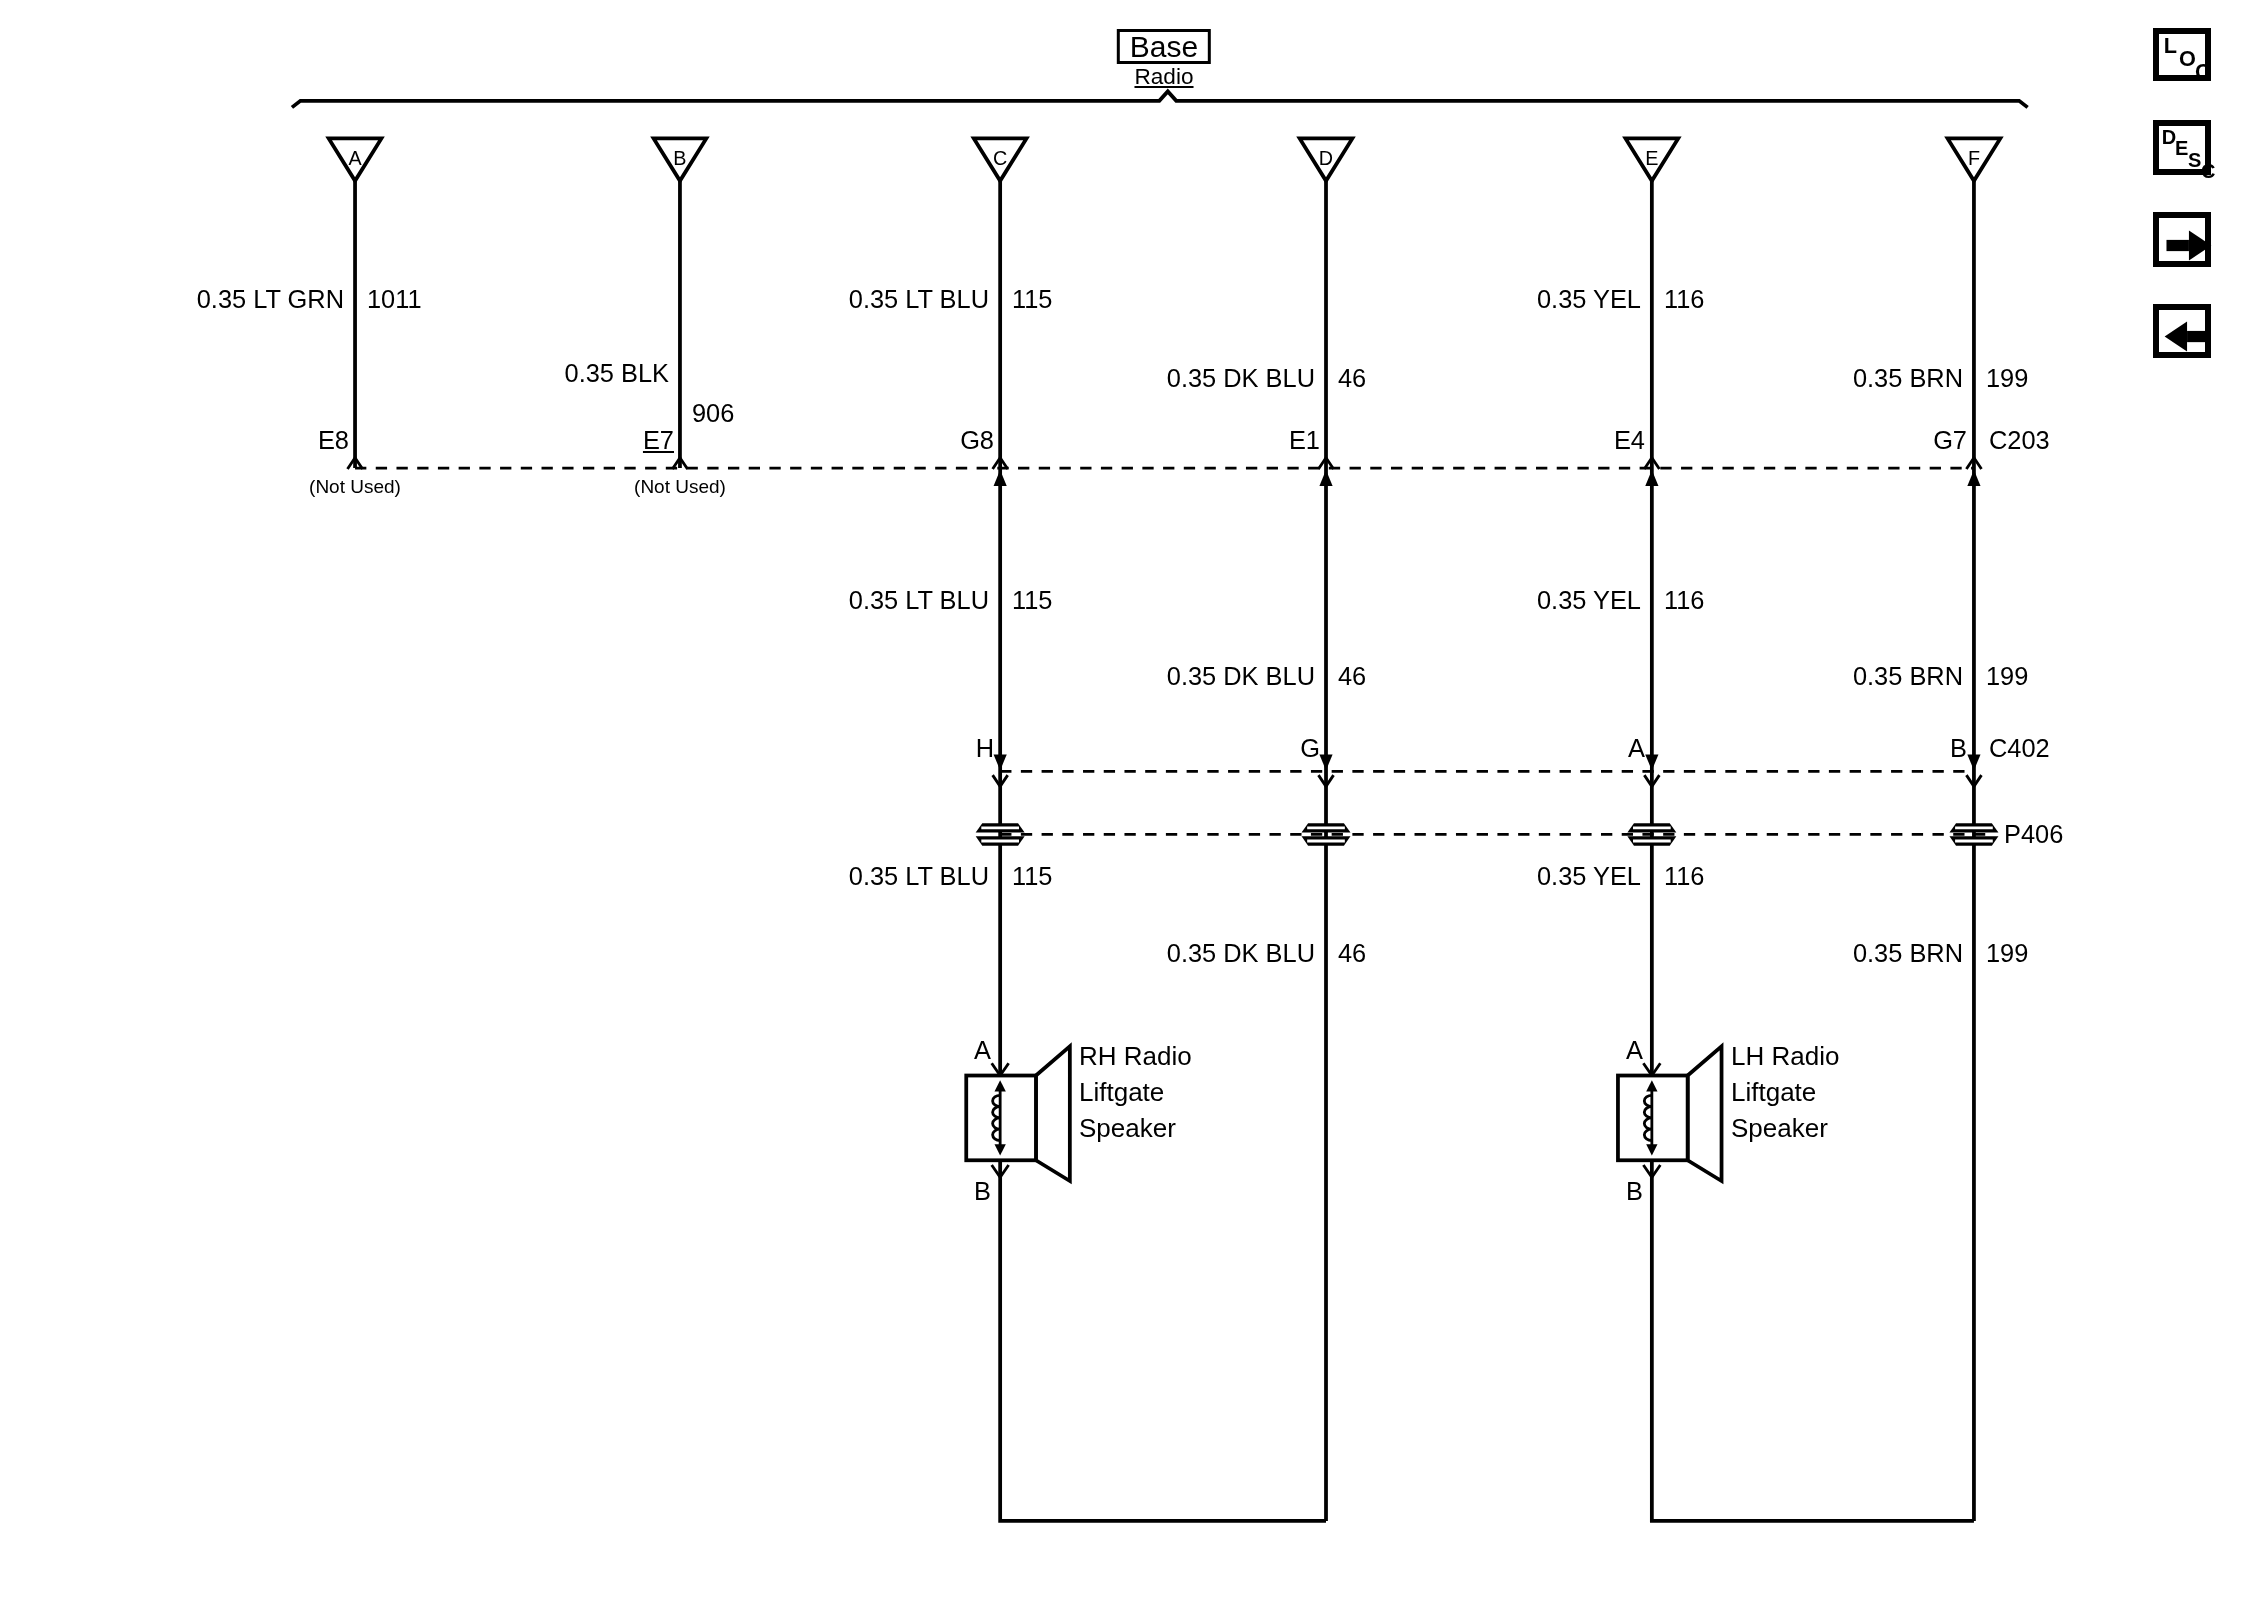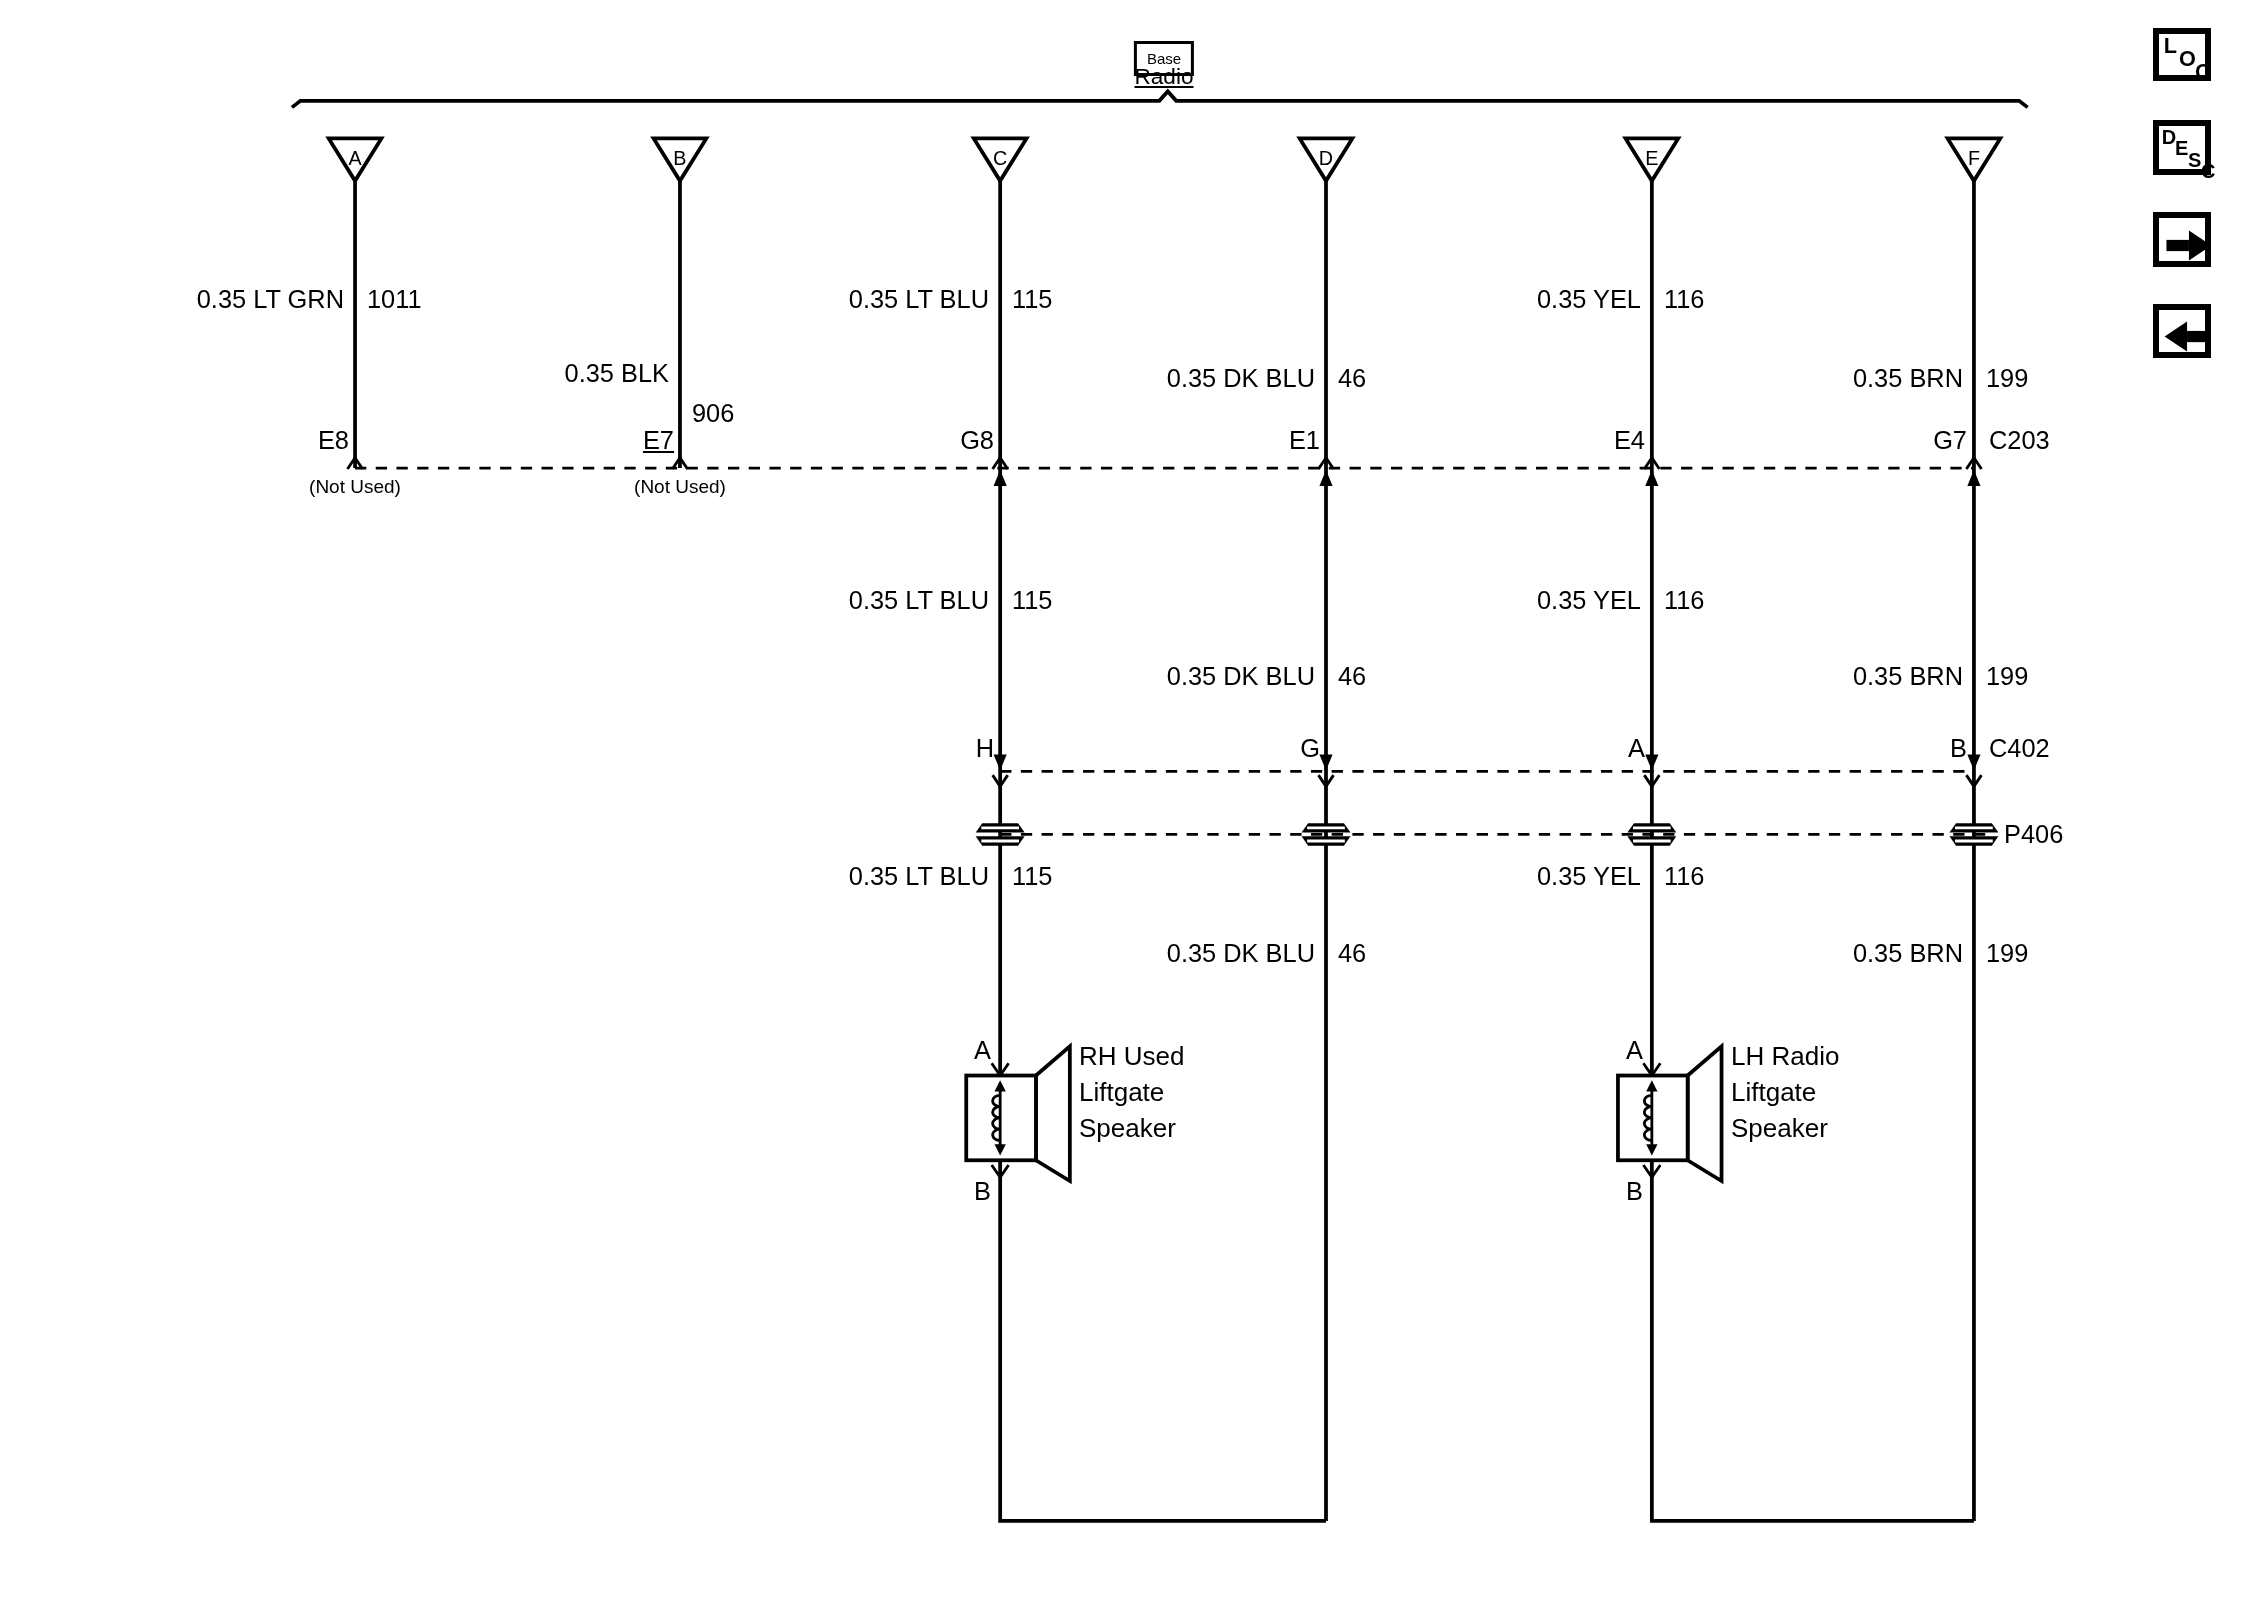--- a/index.html
+++ b/index.html
@@ -2,22 +2,22 @@
 <html style="font-size:15px"><head>
 <meta charset="utf-8">
 <style>
   html,body{margin:0;padding:0;background:#ffffff;}
   #stage{position:relative;width:2264px;height:1618px;background:#fff;overflow:hidden;
          font-family:"Liberation Sans",sans-serif;color:#000;}
   svg.layer{position:absolute;left:0;top:0;}
   .lbl{position:absolute;font-size:25.4px;line-height:29px;white-space:nowrap;color:#000;}
   .small{font-size:19px;line-height:22.6px;}
   .ctr{transform:translateX(-50%);}
-  .badge{position:absolute;left:1164px;top:41px;transform:translateX(-50%);
-         border:3.8px solid #000;padding:0 10px;font-size:15px;line-height:29px;}
+  .badge{position:absolute;left:1164px;top:29px;transform:translateX(-50%);
+         border:3.8px solid #000;padding:0 10px;font-size:30px;line-height:29px;}
   .spk-name{position:absolute;font-size:26px;line-height:36px;white-space:nowrap;}
   .sq{position:absolute;left:2153px;width:58px;height:53px;border:6.6px solid #000;
       background:#fff;padding:0;cursor:pointer;}
   .sq .lt{position:absolute;font-weight:bold;font-size:21.7px;line-height:21.7px;}
   .sq .lt2{position:absolute;font-weight:bold;font-size:20px;line-height:20px;}
   .sq svg{position:absolute;left:0;top:0;}
   svg text{font-family:"Liberation Sans",sans-serif;font-size:21px;fill:#000;text-anchor:middle;}
 </style>
 </head>
 <body>
@@ -192,21 +192,21 @@
   <div class="lbl" style="right:949px;top:939px;">0.35 DK BLU</div>
   <div class="lbl" style="left:1338px;top:939px;">46</div>
   <div class="lbl" style="right:623px;top:862px;">0.35 YEL</div>
   <div class="lbl" style="left:1664px;top:862px;">116</div>
   <div class="lbl" style="right:301px;top:939px;">0.35 BRN</div>
   <div class="lbl" style="left:1986px;top:939px;">199</div>
 
   <div class="lbl" style="right:1273px;top:1036px;">A</div>
   <div class="lbl" style="right:1273px;top:1177px;">B</div>
   <div class="spk-name" style="left:1079px;top:1038px;">
-    <div>RH Used</div>
+    <div>RH Radio</div>
     <div>Liftgate</div>
     <div>Speaker</div>
   </div>
   <div class="lbl" style="right:621px;top:1036px;">A</div>
   <div class="lbl" style="right:621px;top:1177px;">B</div>
   <div class="spk-name" style="left:1731px;top:1038px;">
     <div>LH Radio</div>
     <div>Liftgate</div>
     <div>Speaker</div>
   </div>

